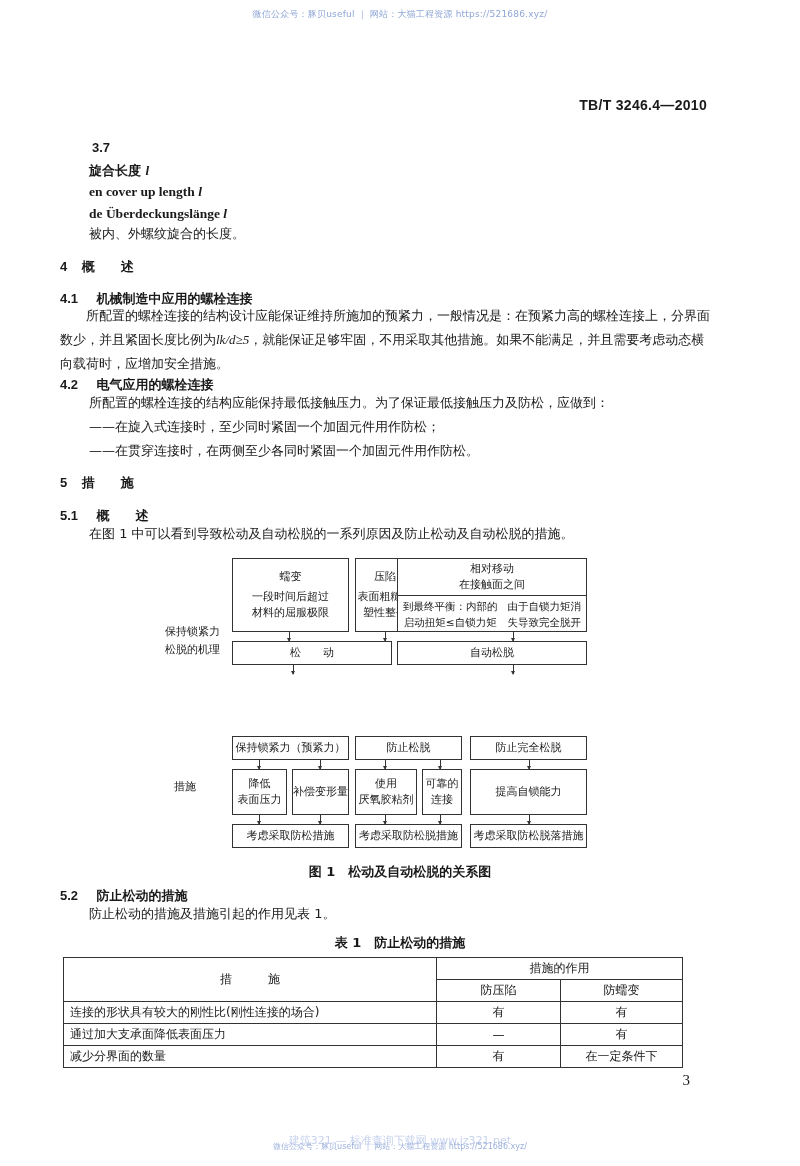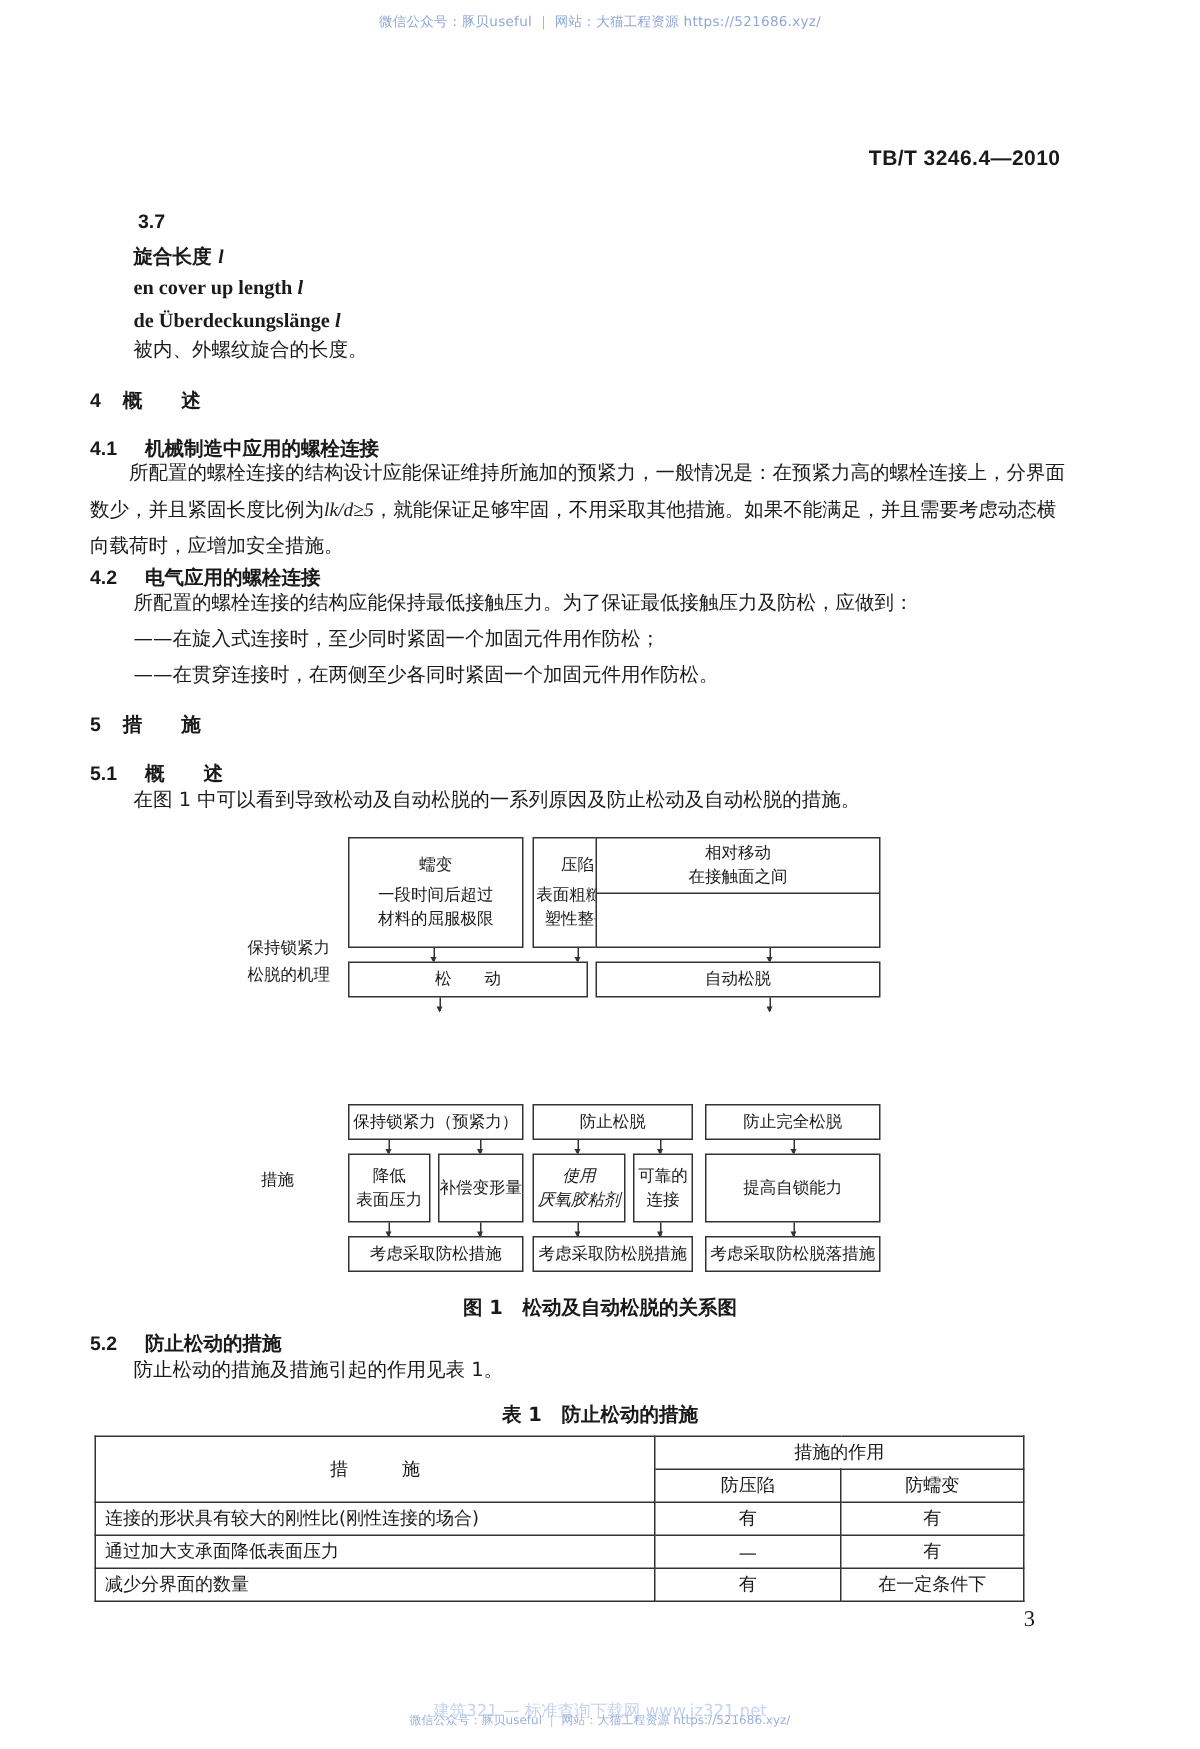--- a/index.html
+++ b/index.html
@@ -168,20 +168,30 @@
     <div>塑性整平</div>
   </div>
 
   <div class="box" style="left:267px; top:5px; width:0; height:0; border:none;"></div>
   <div class="box" style="left:267px; top:5px; width:190px; height:74px; justify-content:flex-start;">
     <div style="height:36px; display:flex; flex-direction:column; justify-content:center;">
       <div>相对移动</div>
       <div>在接触面之间</div>
     </div>
     <div style="width:100%; height:1px; background:#333;"></div>
+    <div style="display:flex; width:100%; justify-content:space-around; padding-top:2px; font-size:10.5px;">
+      <div>
+        <div>到最终平衡：内部的</div>
+        <div>启动扭矩≤自锁力矩</div>
+      </div>
+      <div>
+        <div>由于自锁力矩消</div>
+        <div>失导致完全脱开</div>
+      </div>
+    </div>
   </div>
 
   <div class="arrow" style="left:159px; top:79px; height:9px;"></div>
   <div class="arrow" style="left:255px; top:79px; height:9px;"></div>
   <div class="arrow" style="left:383px; top:79px; height:9px;"></div>
 
   <div class="box" style="left:102px; top:88px; width:160px; height:24px;">
     <div>松　　动</div>
   </div>
   <div class="box" style="left:267px; top:88px; width:190px; height:24px;">
@@ -210,21 +220,21 @@
   <div class="arrow" style="left:310px; top:207px; height:9px;"></div>
   <div class="arrow" style="left:399px; top:207px; height:9px;"></div>
 
   <div class="box" style="left:102px; top:216px; width:55px; height:46px;">
     <div>降低</div>
     <div>表面压力</div>
   </div>
   <div class="box" style="left:162px; top:216px; width:57px; height:46px;">
     <div>补偿变形量</div>
   </div>
-  <div class="box" style="left:225px; top:216px; width:62px; height:46px;font-style:italic;">
+  <div class="box" style="left:225px; top:216px; width:62px; height:46px;">
     <div>使用</div>
     <div>厌氧胶粘剂</div>
   </div>
   <div class="box" style="left:292px; top:216px; width:40px; height:46px;">
     <div>可靠的</div>
     <div>连接</div>
   </div>
   <div class="box" style="left:340px; top:216px; width:117px; height:46px;">
     <div>提高自锁能力</div>
   </div>

